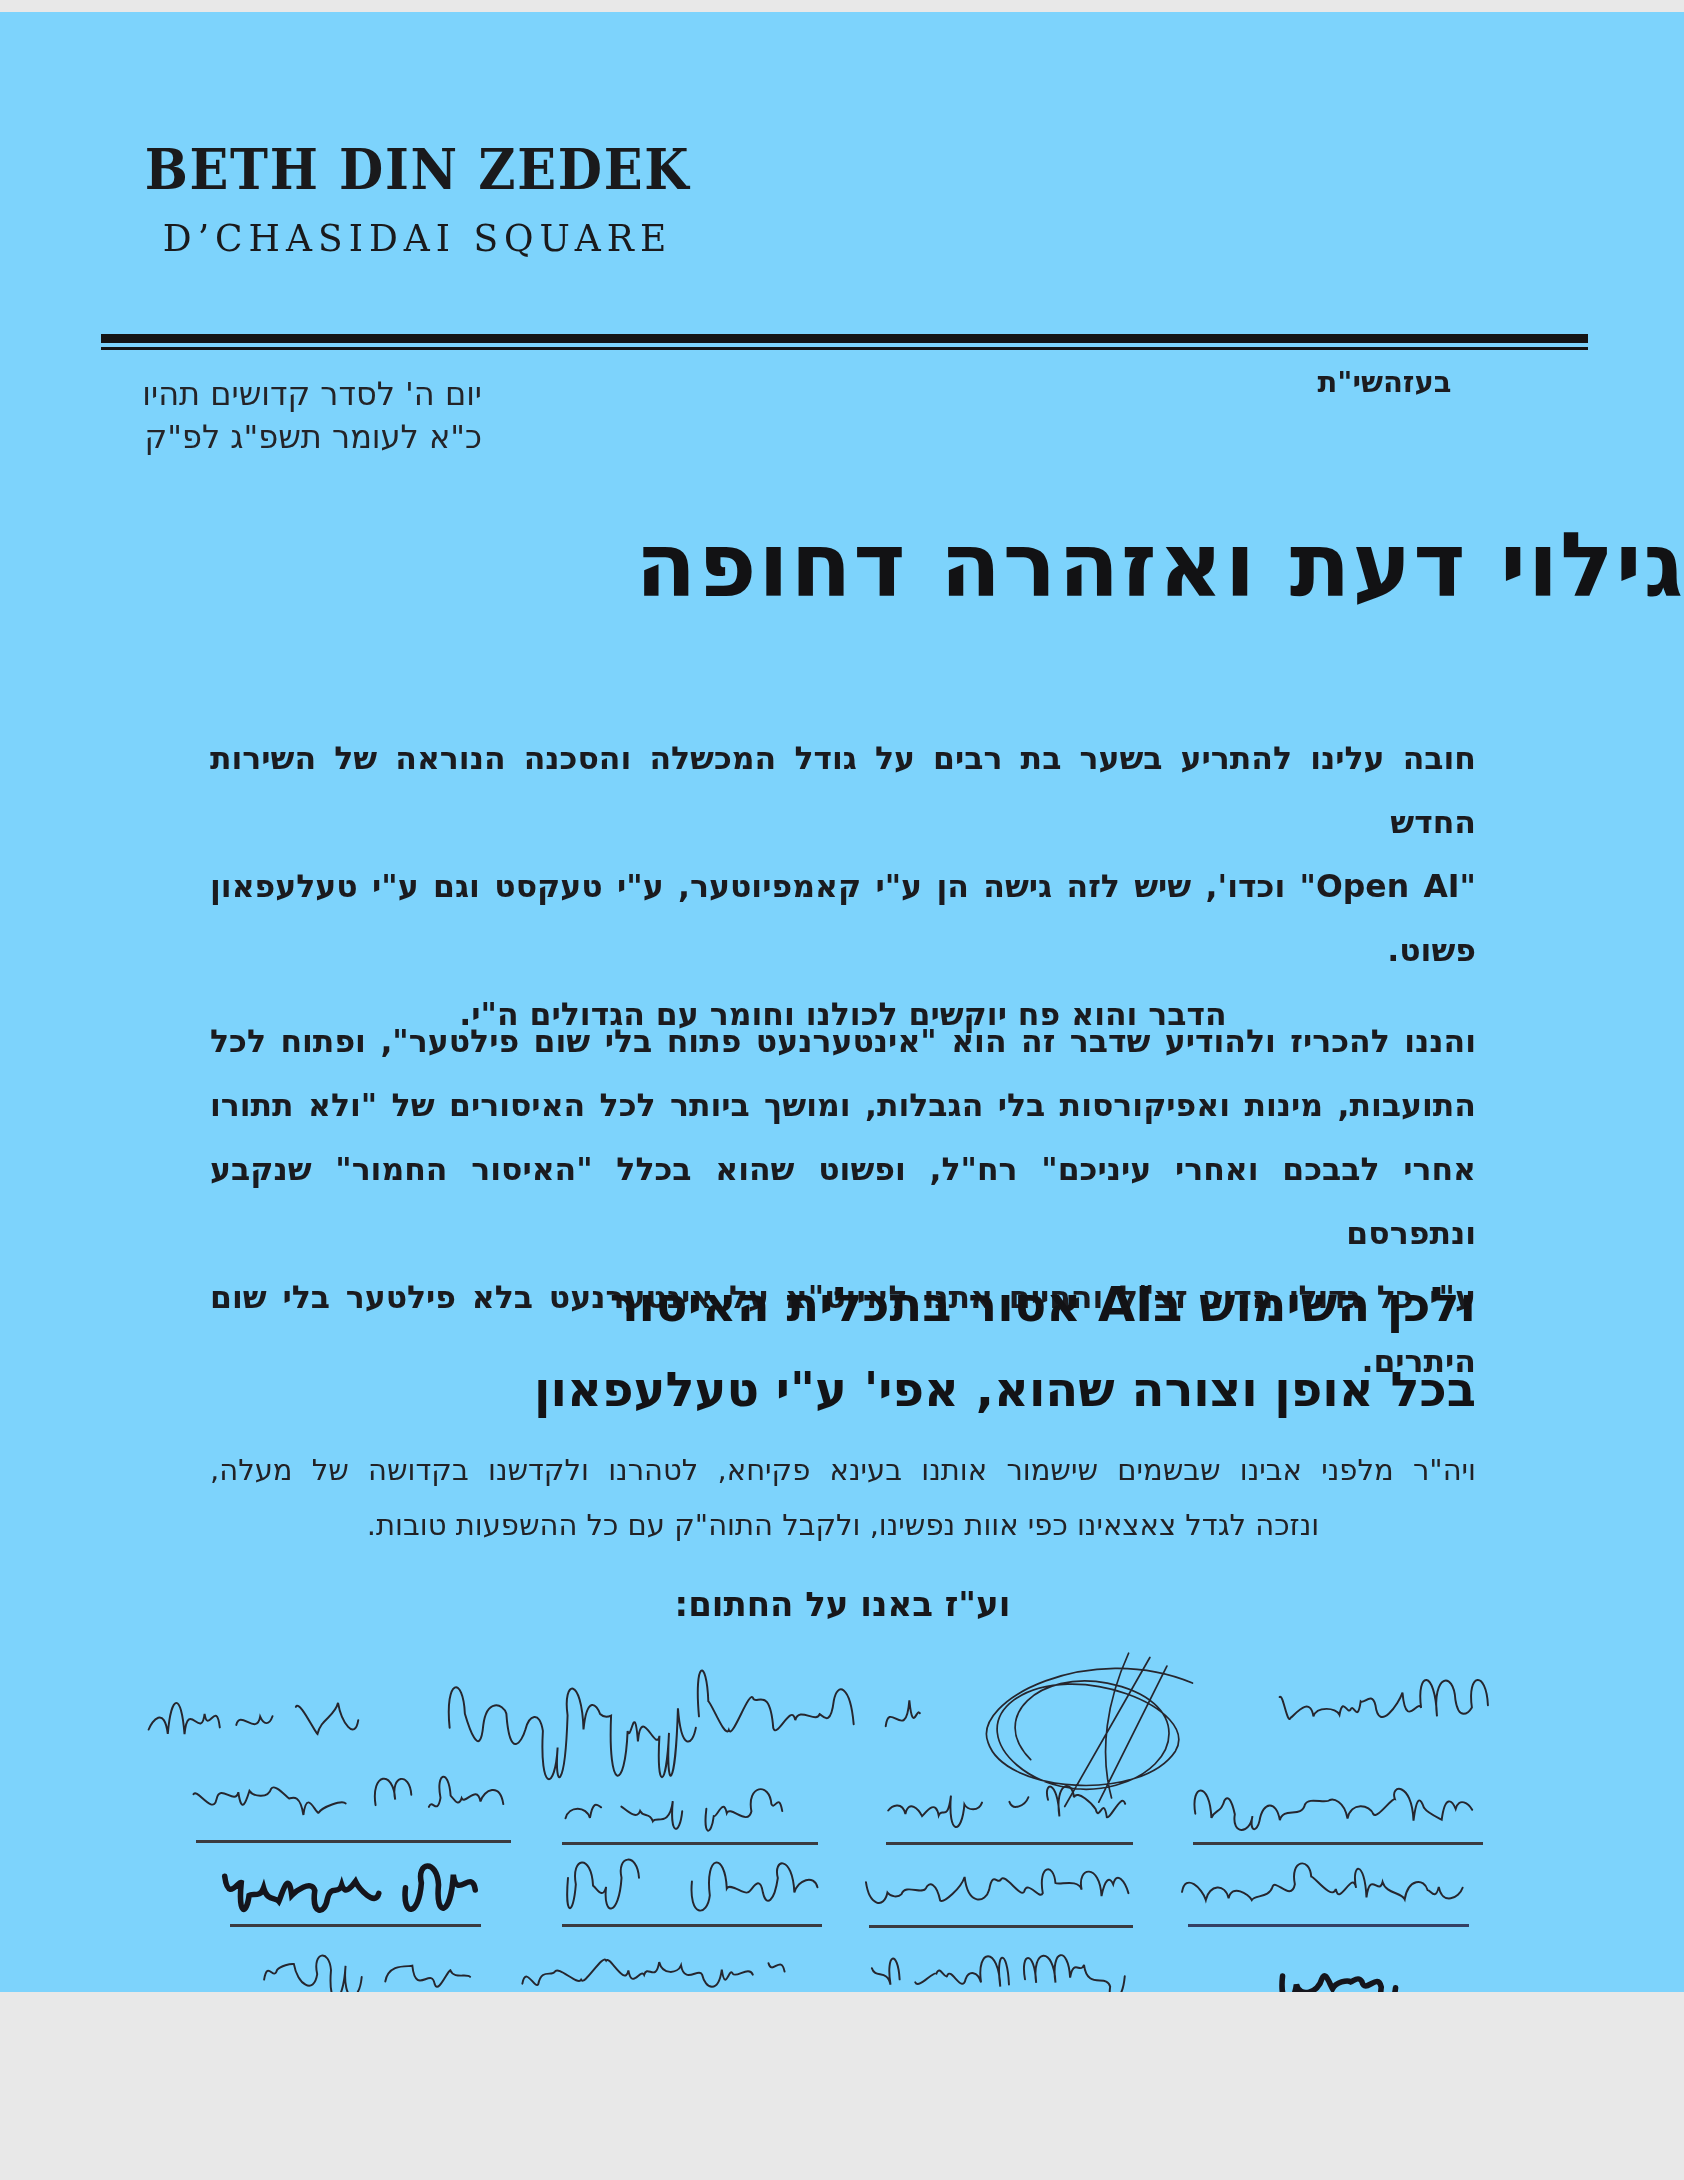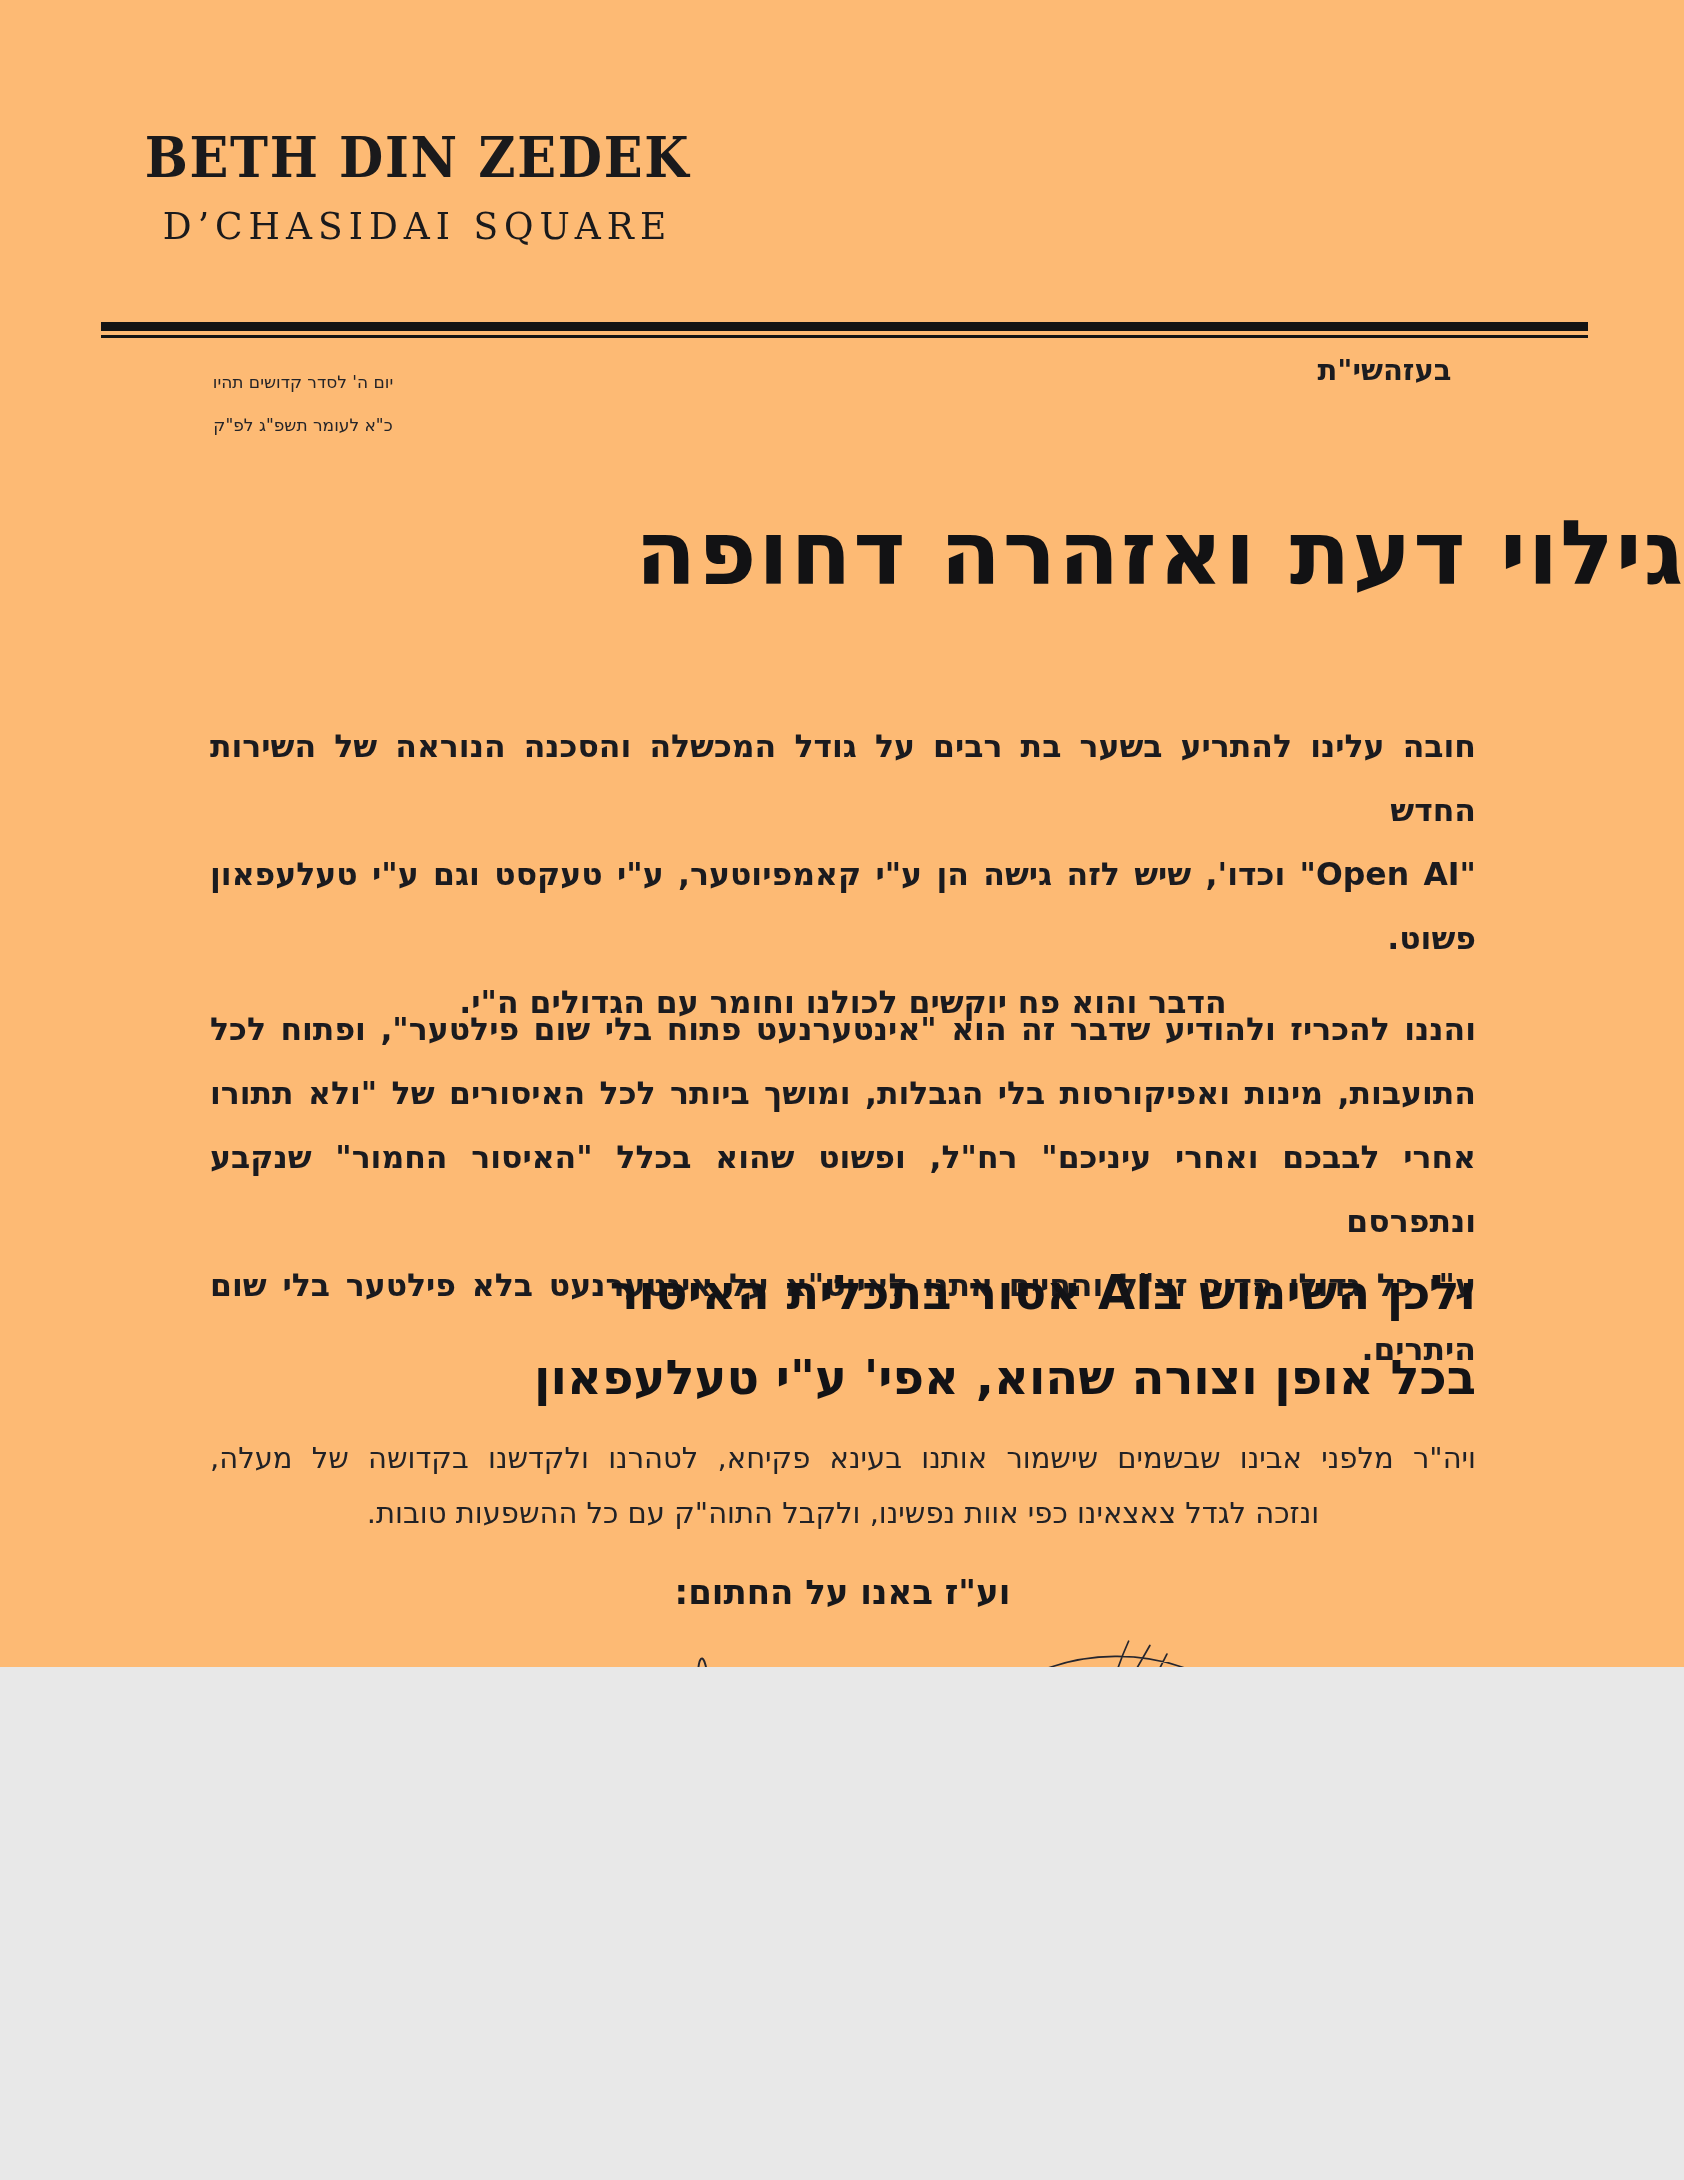--- a/index.html
+++ b/index.html
@@ -1,21 +1,21 @@
 <!DOCTYPE html>
 <html style="font-size:13.6px"><head>
 <meta charset="utf-8">
 <style>
   html, body { margin: 0; padding: 0; background: #e8e8e8; }
   .page {
     position: relative;
     width: 1685px;
-    height: 1667px;
-    margin: 0 auto;
-    background: #fdba74;
+    height: 1980px;
+    margin: 12px auto;
+    background: #7dd3fc;
     overflow: hidden;
     font-family: "DejaVu Sans", sans-serif;
     color: #1c1c20;
   }
   
   .org-en {
     position: absolute; left: 128px; top: 128px; width: 579px;
     text-align: center; font-family: "DejaVu Serif", serif; color: #1a1a1c;
   }
   .org-en-1 { font-size: 51px; font-weight: 800; letter-spacing: 1.7px; transform: scaleY(1.08); }
@@ -28,21 +28,21 @@
   .org-he-2 { font-size: 32px; font-weight: 700; margin-top: 13.6px; }
   .rule { position: absolute; left: 101px; top: 322px; width: 1487px; }
   .rule-thick { height: 9.4px; background: #141414; }
   .rule-thin  { height: 3.4px; background: #141414; margin-top: 3.4px; }
   .bsd {
     position: absolute; left: 1261px; top: 353px; width: 247px;
     text-align: center; font-size: 29px; font-weight: 800;
   }
   .dates {
     position: absolute; left: 124px; top: 361px; width: 358px;
-    font-size: 17px; line-height: 43px; text-align: center; color: #242428;
+    font-size: 32px; line-height: 43px; text-align: right; color: #242428;
   }
   
   .title {
     position: absolute; left: 0; right: 0; top: 501px; margin: 0;
     font-size: 89px; font-weight: 800; color: #121214;
     letter-spacing: 1.7px;
   }
   
   .block { position: absolute; left: 210px; width: 1266px; }
   .l { direction: rtl; }

